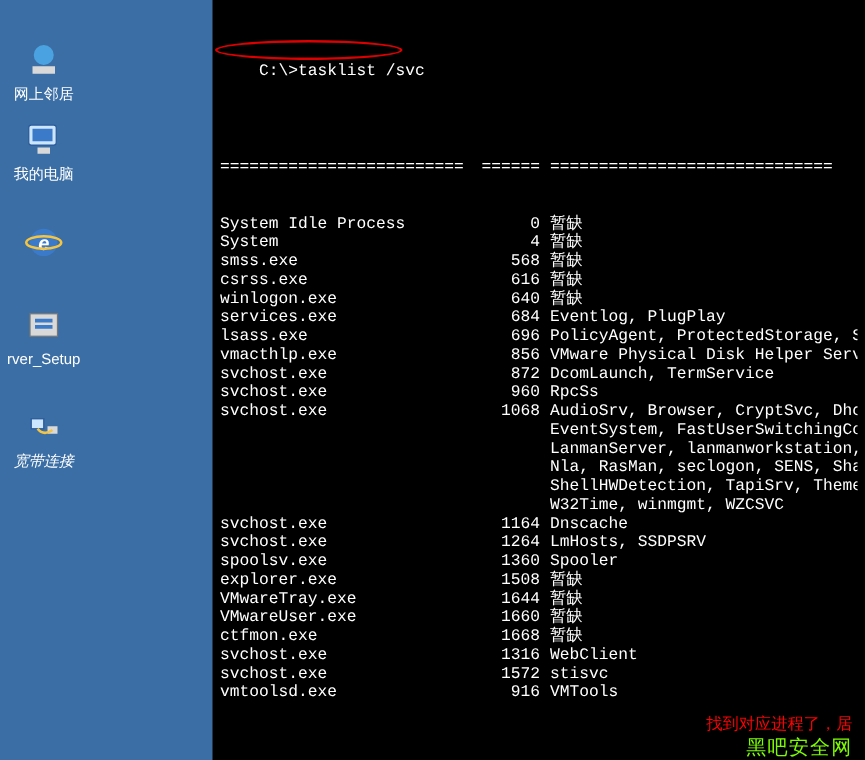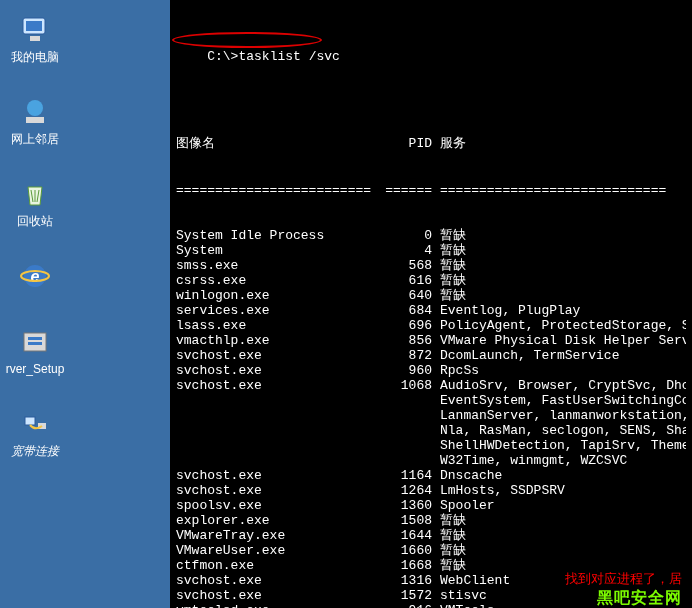--- a/index.html
+++ b/index.html
@@ -63,61 +63,52 @@
     position: absolute;
     right: 10px;
     top: 570px;
     width: 160px;
     text-align: right;
     pointer-events: none;
   }
   .watermark .red { color: #f00; font-size: 13px; font-family: "SimSun"; }
   .watermark .logo {
     color: #7CFC00;
-    font-weight: bold;
+    font-weight: normal;
     font-size: 16px;
     text-shadow: 1px 1px 0 #000;
     letter-spacing: 1px;
   }
   .watermark .url {
     color: #a0ffa0;
     font-size: 11px;
   }
 </style>
 </head>
 <body>
 
 <div class="desktop" id="desktop">
+    <div class="dicon" style="margin-top: 30px;">
+      <div class="glyph">
+        <svg width="34" height="34" viewBox="0 0 34 34">
+          <circle cx="17" cy="13" r="8" fill="#4aa3e0"></circle>
+          <rect x="8" y="22" width="18" height="6" fill="#d9d9d9"></rect>
+        </svg>
+      </div>
+      <span class="lbl">网上邻居</span>
+    </div>
     <div class="dicon" style="margin-top: 12px;">
       <div class="glyph">
         <svg width="34" height="34" viewBox="0 0 34 34">
           <rect x="5" y="5" width="22" height="16" rx="2" fill="#cde6ff" stroke="#2a5a9a"></rect>
           <rect x="8" y="8" width="16" height="10" fill="#3a7ac8"></rect>
           <rect x="12" y="23" width="10" height="5" fill="#d9d9d9"></rect>
         </svg>
       </div>
       <span class="lbl">我的电脑</span>
-    </div>
-    <div class="dicon" style="margin-top: 30px;">
-      <div class="glyph">
-        <svg width="34" height="34" viewBox="0 0 34 34">
-          <circle cx="17" cy="13" r="8" fill="#4aa3e0"></circle>
-          <rect x="8" y="22" width="18" height="6" fill="#d9d9d9"></rect>
-        </svg>
-      </div>
-      <span class="lbl">网上邻居</span>
-    </div>
-    <div class="dicon" style="margin-top: 30px;">
-      <div class="glyph">
-        <svg width="34" height="34" viewBox="0 0 34 34">
-          <path d="M10 10 L24 10 L22 28 L12 28 Z" fill="#e8f5e0" stroke="#5a9a3a"></path>
-          <path d="M13 13 L15 25 M17 13 L17 25 M21 13 L19 25" stroke="#5a9a3a" fill="none"></path>
-        </svg>
-      </div>
-      <span class="lbl">回收站</span>
     </div>
     <div class="dicon" style="margin-top: 30px;">
       <div class="glyph">
         <svg width="34" height="34" viewBox="0 0 34 34">
           <circle cx="17" cy="17" r="11" fill="#3a7ac8"></circle>
           <text x="17" y="23" font-size="16" fill="#fff" text-anchor="middle" font-weight="bold" font-style="italic">e</text>
           <ellipse cx="17" cy="17" rx="14" ry="5" fill="none" stroke="#f5c542" stroke-width="2"></ellipse>
         </svg>
       </div>
     </div>
@@ -141,25 +132,20 @@
       </div>
       <span class="lbl">宽带连接</span>
     </div>
   </div>
 
 <div class="console" style="position: absolute;">
   <div class="cmdline">
     <span>C:\&gt;tasklist /svc</span>
     <span class="circle"></span>
   </div>
-  <div class="header-row row">
-    <span class="c1">图像名</span>
-    <span class="c2">PID</span>
-    <span class="c3">服务</span>
-  </div>
   <div class="sep-row row">
     <span class="c1">=========================</span>
     <span class="c2">======</span>
     <span class="c3">=============================</span>
   </div>
   <div id="rows"><div class="row"><span class="c1">System Idle Process</span><span class="c2">0</span><span class="c3">暂缺</span></div><div class="row"><span class="c1">System</span><span class="c2">4</span><span class="c3">暂缺</span></div><div class="row"><span class="c1">smss.exe</span><span class="c2">568</span><span class="c3">暂缺</span></div><div class="row"><span class="c1">csrss.exe</span><span class="c2">616</span><span class="c3">暂缺</span></div><div class="row"><span class="c1">winlogon.exe</span><span class="c2">640</span><span class="c3">暂缺</span></div><div class="row"><span class="c1">services.exe</span><span class="c2">684</span><span class="c3">Eventlog, PlugPlay</span></div><div class="row"><span class="c1">lsass.exe</span><span class="c2">696</span><span class="c3">PolicyAgent, ProtectedStorage, S</span></div><div class="row"><span class="c1">vmacthlp.exe</span><span class="c2">856</span><span class="c3">VMware Physical Disk Helper Serv</span></div><div class="row"><span class="c1">svchost.exe</span><span class="c2">872</span><span class="c3">DcomLaunch, TermService</span></div><div class="row"><span class="c1">svchost.exe</span><span class="c2">960</span><span class="c3">RpcSs</span></div><div class="row"><span class="c1">svchost.exe</span><span class="c2">1068</span><span class="c3">AudioSrv, Browser, CryptSvc, Dhc</span></div><div class="row"><span class="c1"></span><span class="c2"></span><span class="c3">EventSystem, FastUserSwitchingCo</span></div><div class="row"><span class="c1"></span><span class="c2"></span><span class="c3">LanmanServer, lanmanworkstation,</span></div><div class="row"><span class="c1"></span><span class="c2"></span><span class="c3">Nla, RasMan, seclogon, SENS, Sha</span></div><div class="row"><span class="c1"></span><span class="c2"></span><span class="c3">ShellHWDetection, TapiSrv, Theme</span></div><div class="row"><span class="c1"></span><span class="c2"></span><span class="c3">W32Time, winmgmt, WZCSVC</span></div><div class="row"><span class="c1">svchost.exe</span><span class="c2">1164</span><span class="c3">Dnscache</span></div><div class="row"><span class="c1">svchost.exe</span><span class="c2">1264</span><span class="c3">LmHosts, SSDPSRV</span></div><div class="row"><span class="c1">spoolsv.exe</span><span class="c2">1360</span><span class="c3">Spooler</span></div><div class="row"><span class="c1">explorer.exe</span><span class="c2">1508</span><span class="c3">暂缺</span></div><div class="row"><span class="c1">VMwareTray.exe</span><span class="c2">1644</span><span class="c3">暂缺</span></div><div class="row"><span class="c1">VMwareUser.exe</span><span class="c2">1660</span><span class="c3">暂缺</span></div><div class="row"><span class="c1">ctfmon.exe</span><span class="c2">1668</span><span class="c3">暂缺</span></div><div class="row"><span class="c1">svchost.exe</span><span class="c2">1316</span><span class="c3">WebClient</span></div><div class="row"><span class="c1">svchost.exe</span><span class="c2">1572</span><span class="c3">stisvc</span></div><div class="row"><span class="c1">vmtoolsd.exe</span><span class="c2">916</span><span class="c3">VMTools</span></div></div>
 </div>
 
 <div class="watermark">
   <div class="red">找到对应进程了，居</div>

